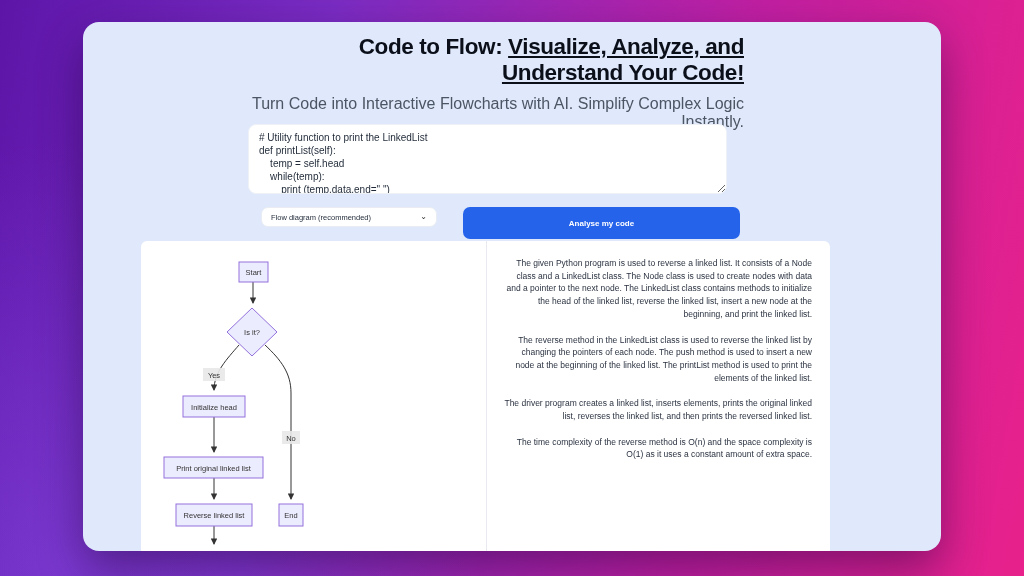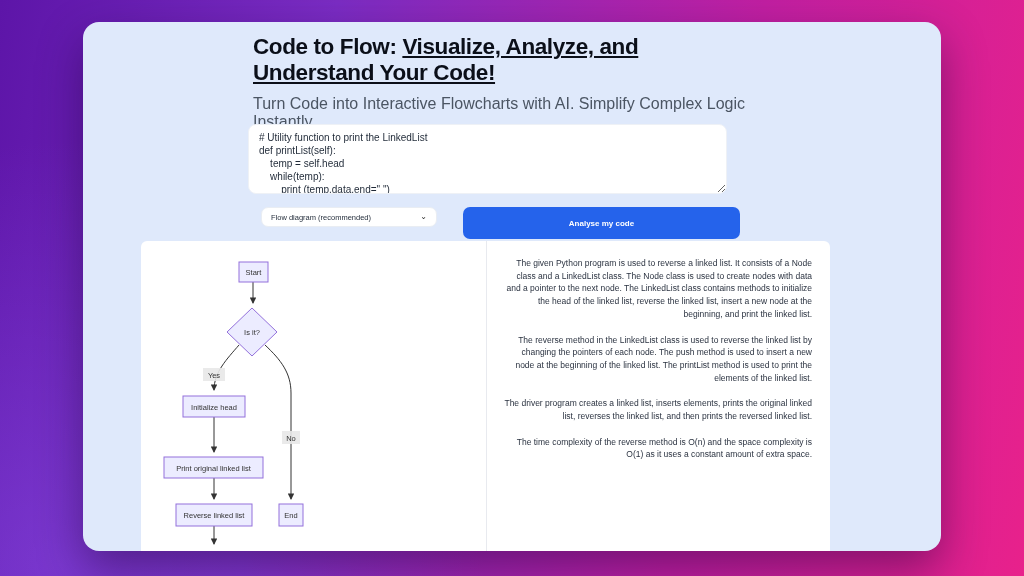--- a/index.html
+++ b/index.html
@@ -12,21 +12,21 @@
     position: relative;
   }
 
   .card {
     position: absolute; left: 83px; top: 22px; width: 858px; height: 529px;
     background: #dfe9fb; border-radius: 16px; overflow: hidden;
     box-shadow: 0 18px 45px rgba(30,0,55,0.45);
   }
 
   
-  .content-col { position: absolute; left: 170px; top: 12px; width: 500px; }
+  .content-col { position: absolute; left: 161px; top: 12px; width: 500px; text-align: right; }
   h1.title {
     font-size: 22.5px; line-height: 26px; font-weight: 700;
     letter-spacing: -0.4px; color: #0b0f19; white-space: nowrap;
   }
   h1.title .u { text-decoration: underline; text-decoration-thickness: 2px; text-underline-offset: 2px; }
   .subtitle { margin-top: 9px; font-size: 16px; color: #4b5563; }
 
   .code-input {
     position: absolute; left: 165px; top: 102px; width: 479px; height: 70px;
     background: #ffffff; border: 1px solid #eef1f6; border-radius: 8px;

